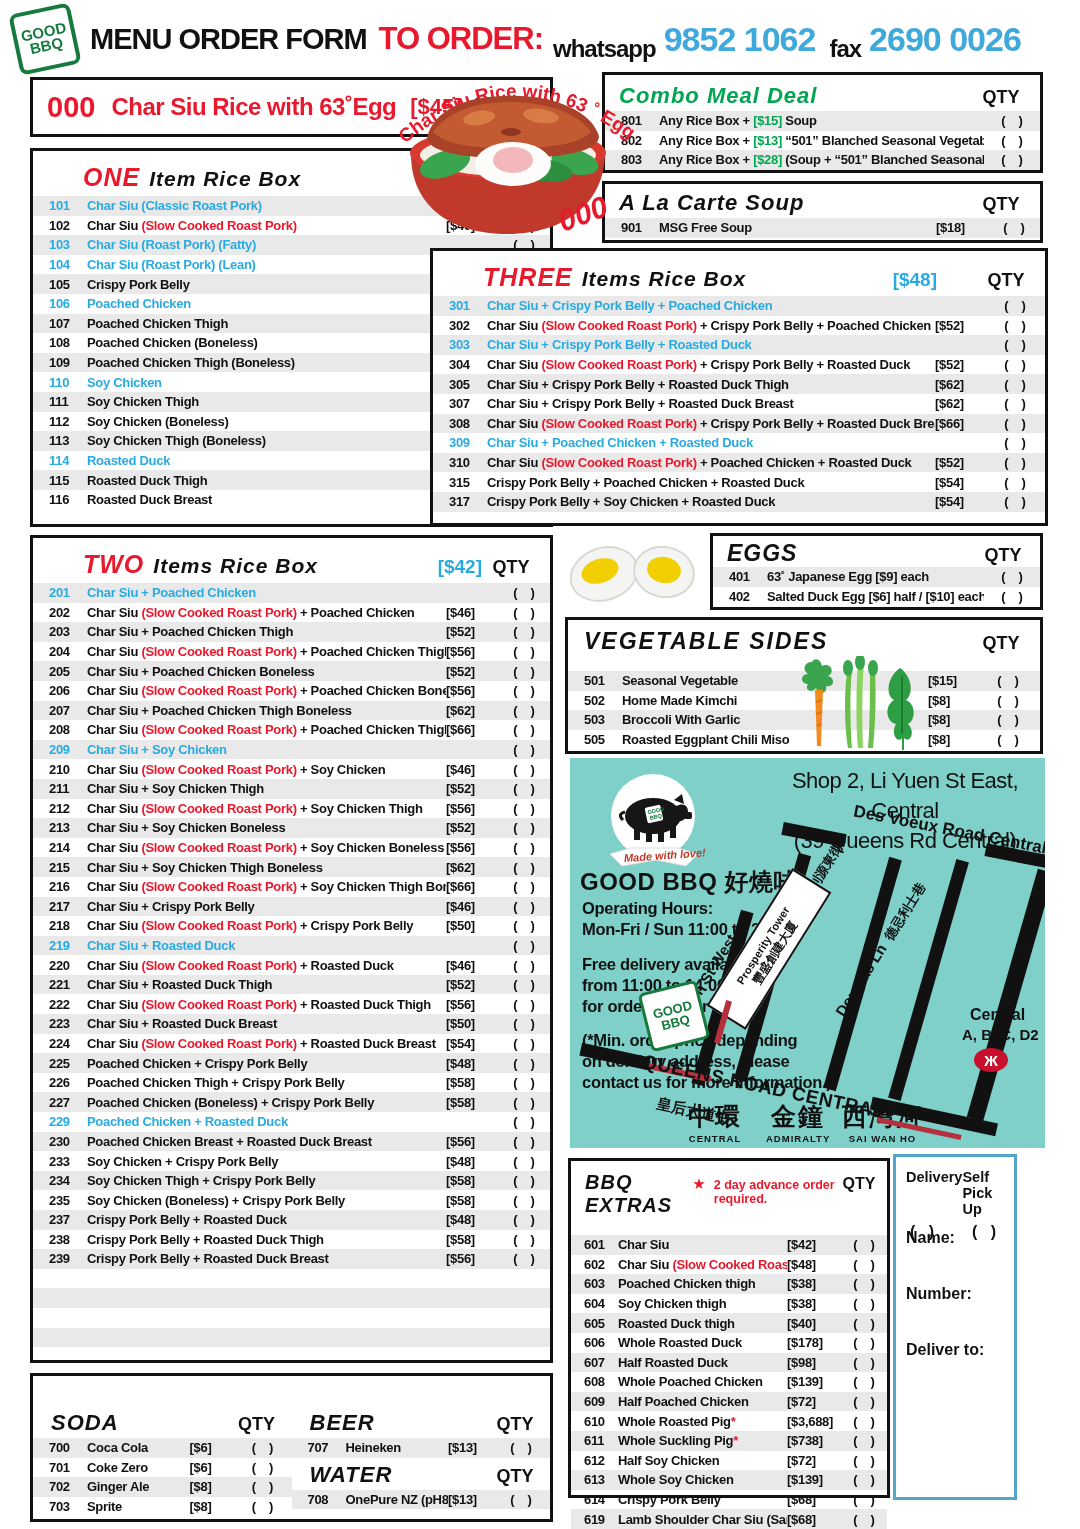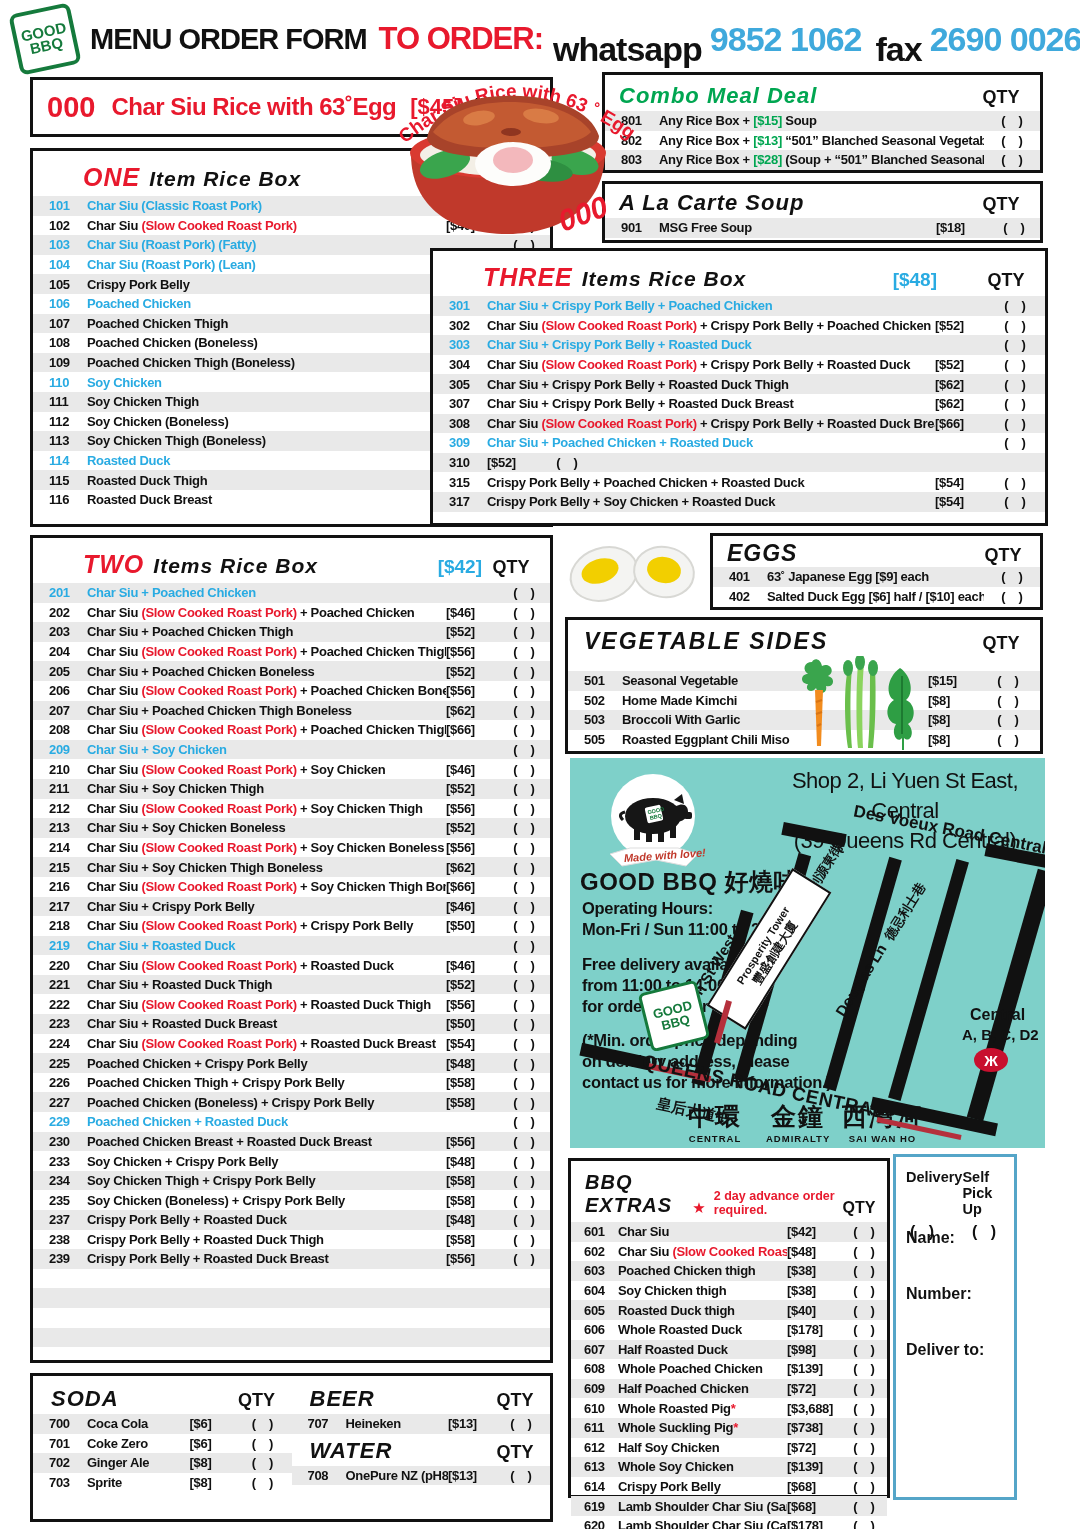--- a/index.html
+++ b/index.html
@@ -7,21 +7,21 @@
         font-family:"Liberation Sans",sans-serif;color:#111;}
   .box{position:absolute;border:3px solid #111;background:#fff;box-sizing:border-box;}
   
   #hdr{position:absolute;left:14px;top:6px;width:1060px;height:66px;display:flex;align-items:center;}
   #logo{width:54px;height:54px;border:4px solid #157a3c;border-radius:8px;background:#fff;
         transform:rotate(-12deg);display:flex;flex-direction:column;align-items:center;justify-content:center;
         color:#157a3c;font-weight:bold;font-size:15px;line-height:14px;letter-spacing:0;margin-right:14px;flex:none;}
   .hdr-t{font-weight:bold;letter-spacing:-1px;white-space:nowrap;}
   #hdr .black{color:#111;font-size:29px;}
   #hdr .red{color:#e8192d;font-size:31px;margin:0 10px 0 12px;}
-  #hdr .lc{font-size:34px;letter-spacing:-1px;margin-top:20px;}
+  #hdr .lc{font-size:24px;letter-spacing:-1px;margin-top:20px;}
   #hdr .num{color:#3fa9dc;font-size:34px;margin:0 14px 0 8px;}
   
   .bhead{display:flex;align-items:baseline;padding:12px 10px 4px 18px;}
   .t-accent{color:#e8192d;font-style:italic;font-weight:900;font-size:25px;letter-spacing:1px;margin-left:32px;}
   .t-script{font-style:italic;font-weight:bold;font-size:21px;letter-spacing:1px;margin-left:9px;}
   .t-green{color:#00a651;}
   .hprice{margin-left:auto;color:#29abe2;font-weight:bold;font-size:19px;}
   .hqty{font-weight:bold;font-size:18px;width:58px;text-align:center;flex:none;}
   .hqty.auto{margin-left:auto;}
   
@@ -55,26 +55,26 @@
   #box-three .price{width:50px;}
   #box-combo .price{width:0;}
   #box-combo .qty{width:56px;}
   #box-eggs .price{width:0;}
   #box-eggs .qty{width:56px;}
   #box-veg .price{width:48px;}
   #box-veg .qty{width:64px;}
   #box-bbq .code{width:34px;padding-left:13px;}
   #box-bbq .price{width:54px;}
   #box-bbq .qty{width:46px;}
-  #box-bbq .bhead{padding:10px 8px 5px 14px;align-items:flex-end;}
+  #box-bbq .bhead{padding:10px 8px 18px 14px;}
   #box-bbq .t-script{margin-left:0;font-size:20px;}
   .bbq-note{color:#e8192d;font-weight:bold;font-size:12.5px;margin-left:8px;}
   .bbq-star{color:#e8192d;font-size:15px;margin-left:8px;}
   
-  #box-drinks .cols{display:flex;}
+  #box-drinks .cols{display:flex;margin-top:24px;}
   #box-drinks .col{width:50%;}
   #box-drinks .bhead{padding:10px 6px 2px 18px;}
   #box-drinks .price{width:44px;}
   #box-drinks .qty{width:58px;}
   
   #eggs-img{position:absolute;left:560px;top:534px;width:148px;height:78px;}
   
   #veg-icons{position:absolute;left:222px;top:36px;width:126px;height:98px;z-index:3;}
   
   #bowl{position:absolute;left:393px;top:52px;width:244px;height:198px;z-index:6;}
@@ -578,20 +578,21 @@
           <span class="qty">(&nbsp;&nbsp;&nbsp;&nbsp;)</span>
         </div>
         <div class="mrow">
           <span class="code blue">309</span>
           <span class="name"><span class="seg-b">Char Siu + Poached Chicken + Roasted Duck</span></span>
           <span class="price"></span>
           <span class="qty">(&nbsp;&nbsp;&nbsp;&nbsp;)</span>
         </div>
         <div class="mrow alt">
           <span class="code">310</span>
+          <span class="name"><span class="seg-k">Char Siu </span><span class="seg-r">(Slow Cooked Roast Pork)</span><span class="seg-k"> + Poached Chicken + Roasted Duck</span></span>
           <span class="price">[$52]</span>
           <span class="qty">(&nbsp;&nbsp;&nbsp;&nbsp;)</span>
         </div>
         <div class="mrow">
           <span class="code">315</span>
           <span class="name"><span class="seg-k">Crispy Pork Belly + Poached Chicken + Roasted Duck</span></span>
           <span class="price">[$54]</span>
           <span class="qty">(&nbsp;&nbsp;&nbsp;&nbsp;)</span>
         </div>
         <div class="mrow alt">

